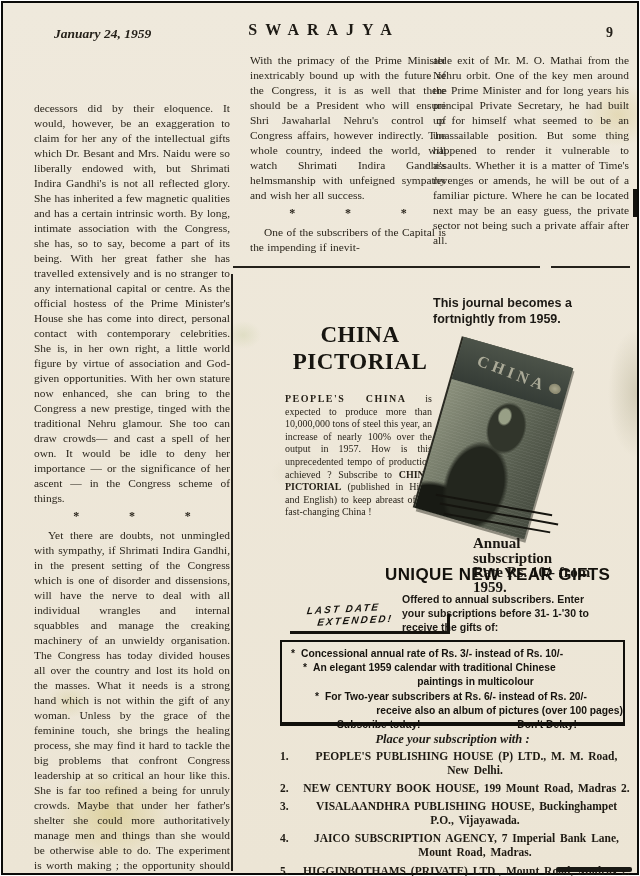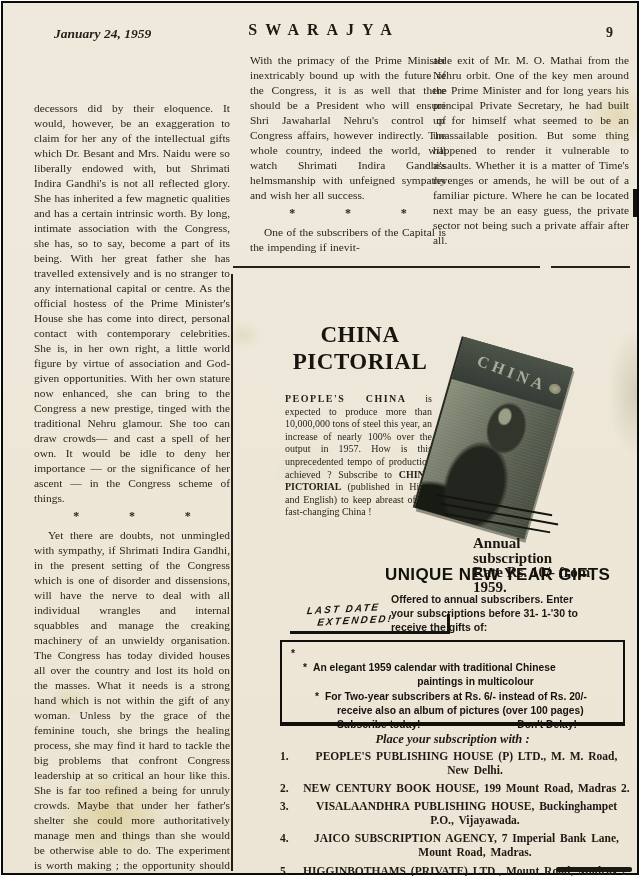--- a/index.html
+++ b/index.html
@@ -55,37 +55,37 @@
       radial-gradient(50px 72px at 46% 72%, #23261e 55%, rgba(35,38,30,0) 64%),
       radial-gradient(62px 40px at 18% 95%, #181a14 52%, rgba(24,26,20,0) 64%),
       repeating-linear-gradient(0deg, rgba(255,255,255,.05) 0 1px, rgba(0,0,0,0) 1px 3px),
       linear-gradient(105deg,#8b907c 0%,#707665 35%,#565c4e 70%,#464b40 100%);}
   .speed-line{position:absolute;height:2px;background:#15140f;transform:rotate(10deg);}
   .rate{position:absolute;left:470px;top:533px;width:130px;font-family:Liberation Serif, serif;
         font-weight:bold;font-size:15px;line-height:14.5px;color:#1b1813;}
   
   .gifts-head{position:absolute;left:382px;top:562px;font-family:"Liberation Sans",sans-serif;
               font-weight:bold;font-size:17px;letter-spacing:.4px;color:#13110c;}
-  .gifts-offer{position:absolute;left:388px;top:589px;width:220px;font-family:"Liberation Sans",sans-serif;
+  .gifts-offer{position:absolute;left:399px;top:589px;width:220px;font-family:"Liberation Sans",sans-serif;
                font-weight:bold;font-size:10.5px;line-height:14px;color:#1b1813;}
   .last-date{position:absolute;left:303px;top:600px;width:84px;font-family:"Liberation Sans",sans-serif;
              font-weight:bold;font-style:italic;font-size:10px;line-height:12px;letter-spacing:2px;
              transform:rotate(-3deg) skewX(-10deg);color:#14120d;}
   .last-date .l2{margin-left:12px;}
   .notch-h{position:absolute;left:287px;top:628px;width:160px;height:2.5px;background:#14120d;}
   .notch-v{position:absolute;left:444px;top:611px;width:2.5px;height:19px;background:#14120d;}
   .gift-box{position:absolute;left:277px;top:637px;width:345px;height:86px;
             border:2px solid #100f0b;border-bottom-width:4px;box-sizing:border-box;
             font-family:"Liberation Sans",sans-serif;font-weight:bold;font-size:10.3px;
             line-height:14.2px;color:#16130e;padding-top:5px;}
   .gift-row{display:flex;}
   .gift-row .gb{width:10px;flex:0 0 10px;}
   .gr1{margin-left:9px;}
   .gr2{margin-left:21px;} .gr2c{margin-left:46px;text-align:center;}
-  .gr3{margin-left:33px;} .gr3c{margin-left:55px;}
+  .gr3{margin-left:33px;} .gr3c{margin-left:55px;text-align:right;}
   .gift-foot{display:flex;justify-content:space-between;margin-left:55px;margin-right:46px;}
   
   .place-head{position:absolute;left:277px;top:729px;width:345px;text-align:center;font-weight:bold;
               font-style:italic;font-size:12.5px;color:#1c1914;}
   .pub-list{position:absolute;left:277px;top:747px;width:350px;font-weight:bold;font-size:11.5px;
             line-height:13.8px;color:#1e1a13;word-spacing:2px;}
   .pub-item{display:flex;margin-bottom:4.5px;}
   .pub-num{flex:0 0 23px;}
   .pub-text{flex:1;padding-left:17px;text-indent:-17px;text-align:center;}
   
@@ -122,20 +122,24 @@
   </div>
 
   <div class="col c3">
     <p>able exit of Mr. M. O. Mathai from the Nehru orbit. One of the key men around the Prime Minister and for long years his principal Private Secretary, he had built up for himself what seemed to be an unassailable position. But some thing happened to render it vulnerable to assaults. Whether it is a matter of Time's revenges or amends, he will be out of a familiar picture. Where he can be located next may be an easy guess, the private sector not being such a private affair after all.</p>
   </div>
 
   <div class="rule-h" style="left:230px;top:263px;width:307px;"></div>
   <div class="rule-h" style="left:548px;top:263px;width:79px;"></div>
   <div class="rule-v" style="left:228px;top:271px;height:597px;"></div>
 
+  <div class="notice">
+    <div>This journal becomes a</div>
+    <div>fortnightly from 1959.</div>
+  </div>
 
   <div class="china-title">
     <div>CHINA</div>
     <div>PICTORIAL</div>
   </div>
 
   <div class="china-body">
     <span class="lead">PEOPLE'S CHINA</span><span> is expected to produce more than 10,000,000 tons of steel this year, an increase of nearly 100% over the output in 1957. How is this unprecedented tempo of production achieved ? Subscribe to </span><span class="brand">CHINA PICTORIAL</span><span> (published in Hindi and English) to keep abreast of the fast-changing China !</span>
   </div>
 
@@ -164,20 +168,21 @@
   <div class="last-date">
     <div>LAST DATE</div>
     <div class="l2">EXTENDED!</div>
   </div>
   <div class="notch-h"></div>
   <div class="notch-v"></div>
 
   <div class="gift-box">
     <div class="gift-row gr1">
       <span class="gb">*</span>
+      <span>Concessional annual rate of Rs. 3/- instead of Rs. 10/-</span>
     </div>
     <div class="gift-row gr2">
       <span class="gb">*</span>
       <span>An elegant 1959 calendar with traditional Chinese</span>
     </div>
     <div class="gr2c">paintings in multicolour</div>
     <div class="gift-row gr3">
       <span class="gb">*</span>
       <span>For Two-year subscribers at Rs. 6/- instead of Rs. 20/-</span>
     </div>

